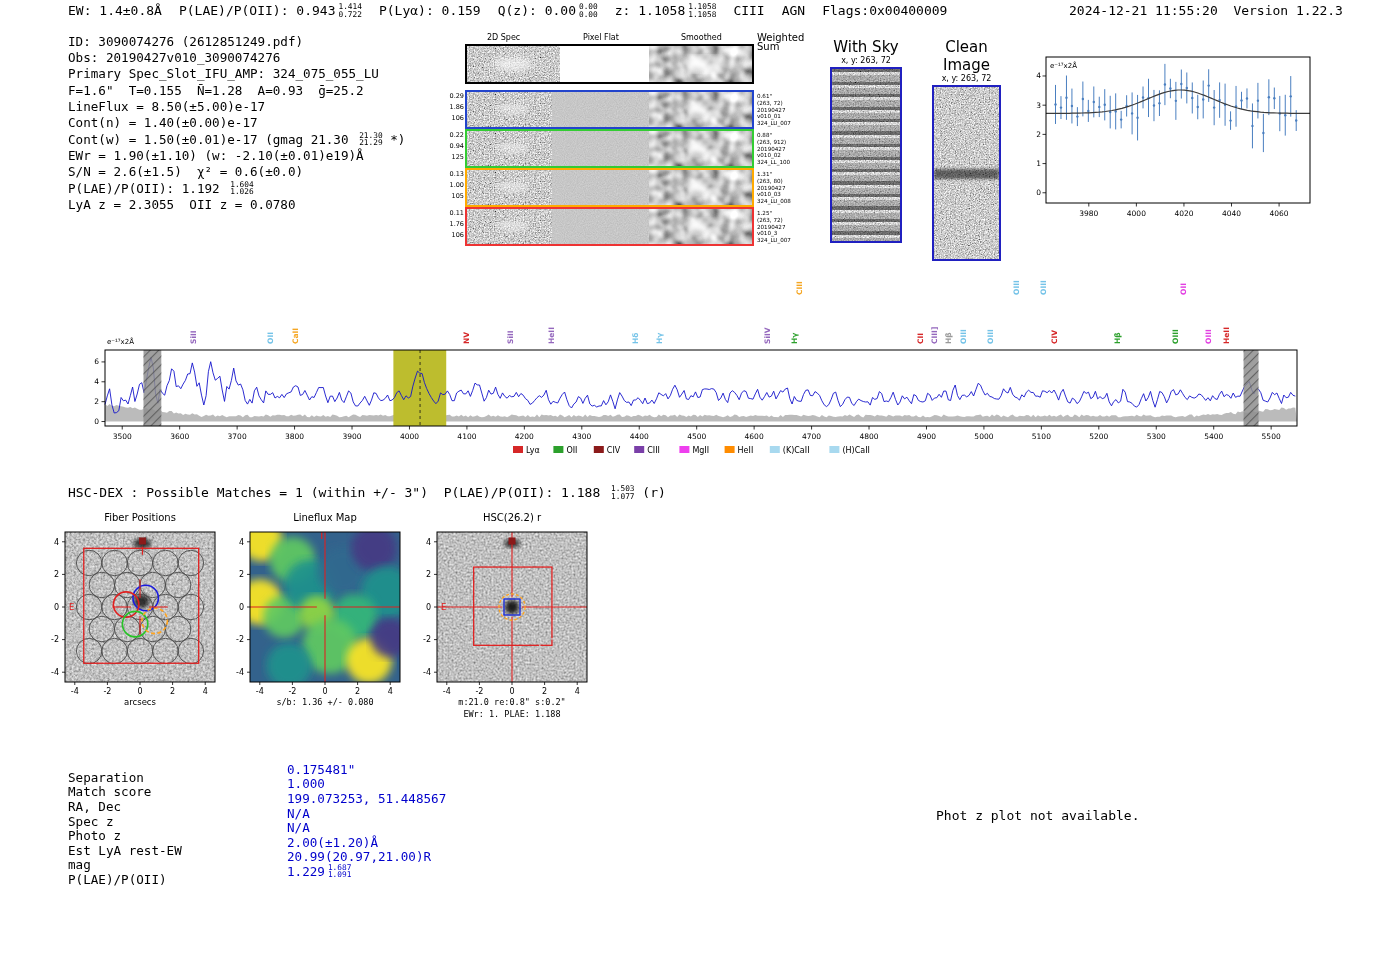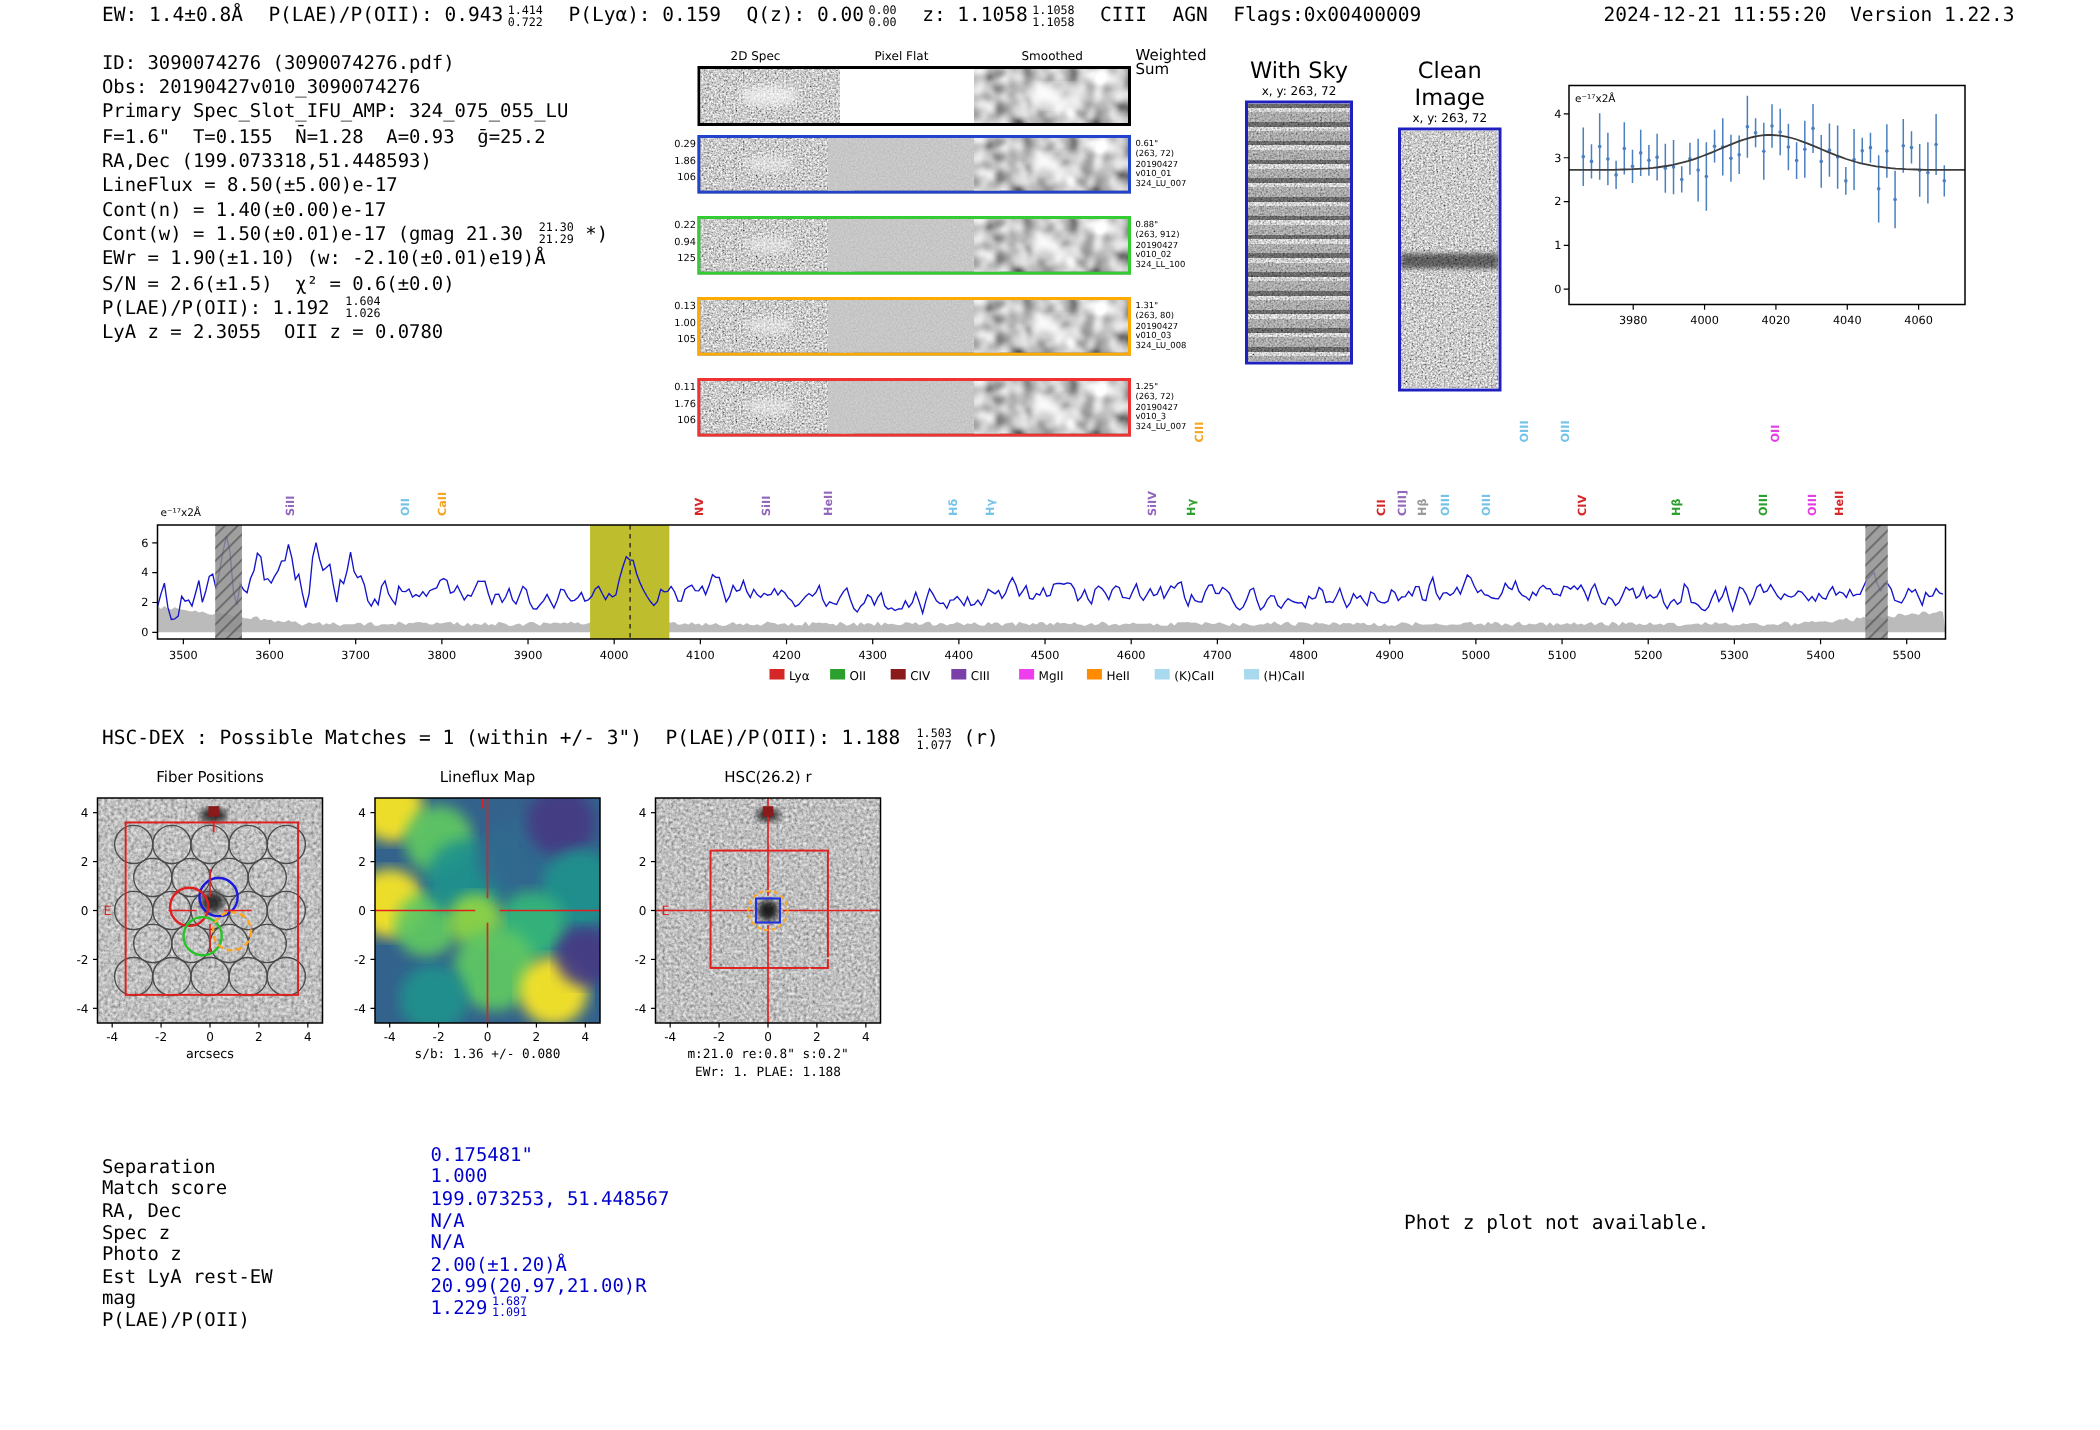--- a/index.html
+++ b/index.html
@@ -12,21 +12,21 @@
   .frac{display:inline-flex;flex-direction:column;font-size:7.8px;line-height:7.4px;margin-left:3px;vertical-align:-2px;text-align:center;}
   .info-block{position:absolute;left:68px;top:33px;font-size:12.6px;}
   .iline{height:16.35px;display:flex;align-items:center;white-space:pre;}
   
   .spec2d{position:absolute;left:465px;top:33px;width:345px;height:225px;}
   .s2h{position:absolute;top:0;font-size:8px;font-family:"DejaVu Sans",sans-serif;}
   .s2weighted{position:absolute;left:0;top:11px;width:289px;height:40px;border:2px solid #000;background:#fff;}
   .s2weighted svg{display:block;}
   .s2wlabel{position:absolute;left:292px;top:1px;width:46px;font-size:10px;line-height:8.5px;font-family:"DejaVu Sans",sans-serif;}
   #s2rows{position:absolute;left:0;top:57px;}
-  .s2row{position:relative;width:289px;height:39px;border:2px solid #404040;margin-bottom:15px;background:#737373;}
+  .s2row{position:relative;width:289px;height:39px;border:2px solid #404040;margin-bottom:0;background:#fdba74;}
   .s2row svg{display:block;}
   .s2left{position:absolute;left:-25px;top:1px;width:22px;text-align:right;font-size:6.5px;line-height:7px;font-family:"DejaVu Sans",sans-serif;}
   .s2left div{margin-bottom:4px;}
   .s2right{position:absolute;left:290px;top:1px;width:48px;font-size:5.6px;line-height:6.8px;font-family:"DejaVu Sans",sans-serif;}
   
   .skypanel{position:absolute;text-align:center;font-family:"DejaVu Sans",sans-serif;}
   .skytitle{font-size:15px;}
   .skysub{font-size:8px;margin-bottom:2px;}
   .skyimg{position:relative;border:2px solid #2020c0;overflow:hidden;margin:0 auto;}
   .skyimg svg{display:block;}
@@ -129,25 +129,24 @@
       <span class="hseg"><span>P(Lyα): 0.159</span></span>
       <span class="hseg"><span>Q(z): 0.00</span><span class="frac"><span>0.00</span><span>0.00</span></span></span>
       <span class="hseg"><span>z: 1.1058</span><span class="frac"><span>1.1058</span><span>1.1058</span></span></span>
       <span class="hseg"><span>CIII</span></span>
       <span class="hseg"><span>AGN</span></span>
       <span class="hseg"><span>Flags:0x00400009</span></span>
     </div>
   <div class="header-right"><span>2024-12-21 11:55:20</span><span>  </span><span>Version 1.22.3</span></div>
 
   <div class="info-block" id="infoBlock">
-      <div class="iline"><span>ID: 3090074276 (3090074276.pdf)</span></div>
+      <div class="iline"><span>ID: 3090074276 (2612851249.pdf)</span></div>
       <div class="iline"><span>Obs: 20190427v010_3090074276</span></div>
       <div class="iline"><span>Primary Spec_Slot_IFU_AMP: 324_075_055_LU</span></div>
       <div class="iline"><span>F=1.6"  T=0.155  N̄=1.28  A=0.93  ḡ=25.2</span></div>
-      <div class="iline"><span>RA,Dec (199.073318,51.448593)</span></div>
       <div class="iline"><span>LineFlux = 8.50(±5.00)e-17</span></div>
       <div class="iline"><span>Cont(n) = 1.40(±0.00)e-17</span></div>
       <div class="iline"><span>Cont(w) = 1.50(±0.01)e-17 (gmag 21.30 </span><span class="frac"><span>21.30</span><span>21.29</span></span><span> *)</span></div>
       <div class="iline"><span>EWr = 1.90(±1.10) (w: -2.10(±0.01)e19)Å</span></div>
       <div class="iline"><span>S/N = 2.6(±1.5)  χ² = 0.6(±0.0)</span></div>
       <div class="iline"><span>P(LAE)/P(OII): 1.192 </span><span class="frac"><span>1.604</span><span>1.026</span></span></div>
       <div class="iline"><span>LyA z = 2.3055  OII z = 0.0780</span></div>
     </div>
 
   <div class="spec2d">

